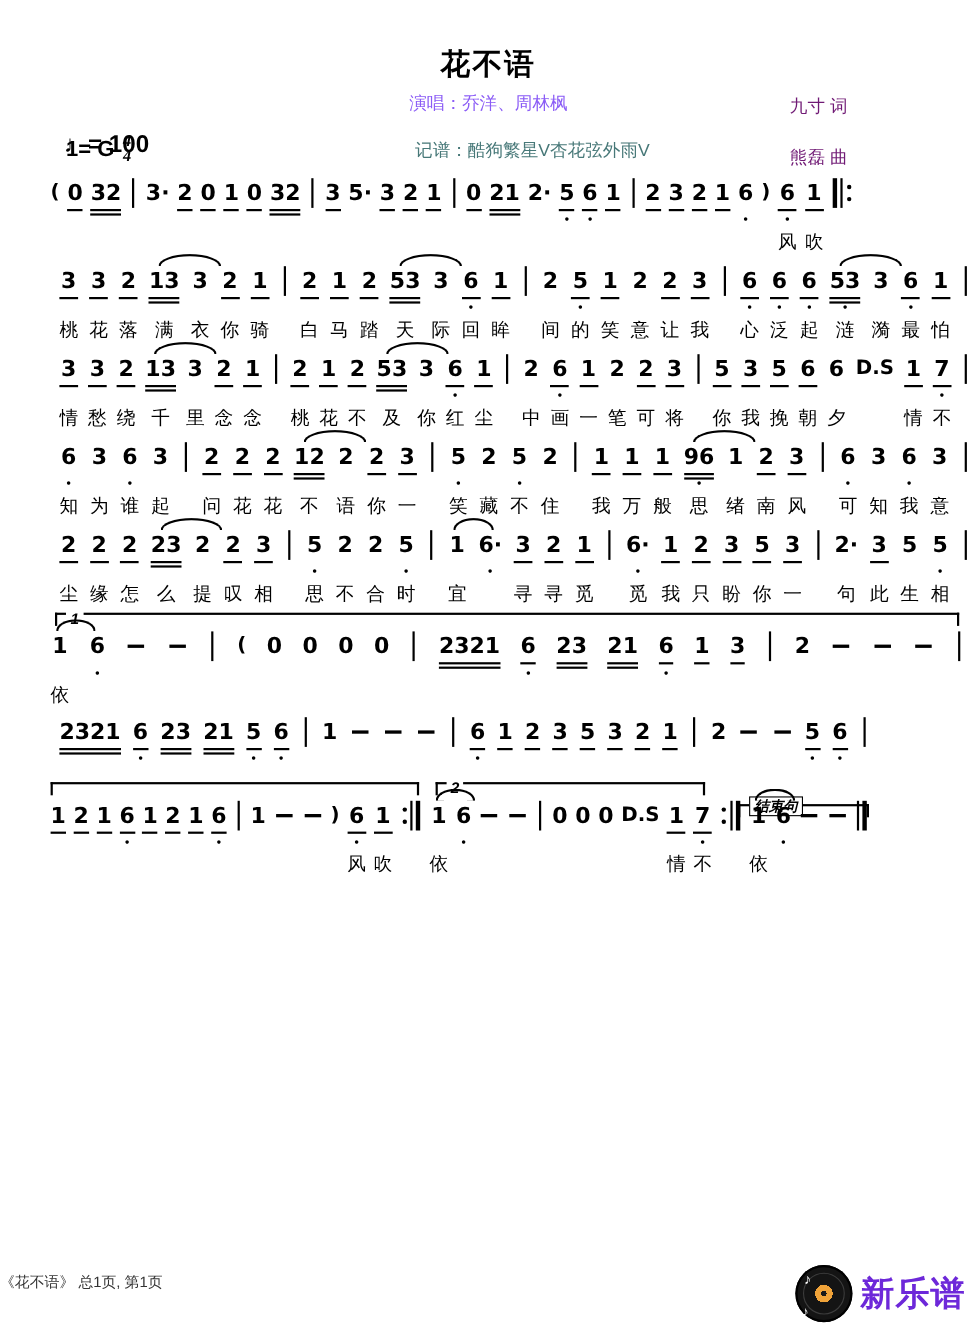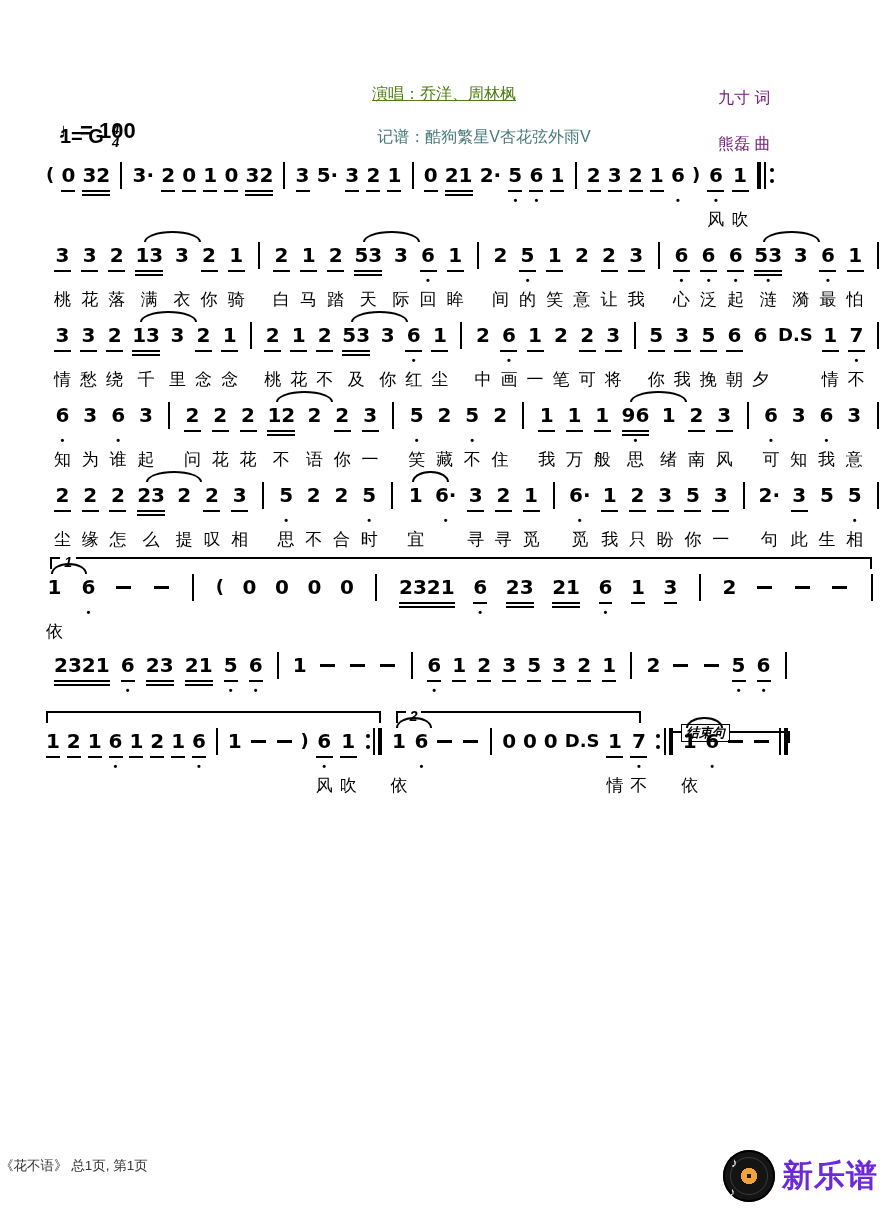--- a/index.html
+++ b/index.html
@@ -50,32 +50,33 @@
   .disc .noteB{position:absolute;left:6px;bottom:3px;color:#fff;font-size:12px;}
   .disc .ring{position:absolute;inset:7px;border:1px solid #3c3c3c;border-radius:50%;}
   .logotext{font-size:31px;font-weight:900;color:#6d28d9;letter-spacing:1px;
             font-family:"Liberation Sans","DejaVu Sans",sans-serif;}
 </style>
 </head>
 <body>
 
 <div class="page">
 
+  <div class="title">花不语</div>
 
   <div class="keyrow">
     <span>1= G</span>
     <span class="frac">
       <i>4</i>
       <i>4</i>
     </span>
   </div>
 
   <div class="temporow">♩= 100</div>
 
-  <div class="singer accent" style="color: #4d7c0f; text-decoration: underline;">演唱：乔洋、周林枫</div>
+  <div class="singer accent" style="color: #8b5cf6;">演唱：乔洋、周林枫</div>
   <div class="transcriber accent" style="color: rgb(71, 120, 120);">记谱：酷狗繁星V杏花弦外雨V</div>
 
   <div class="credits"><span>九寸 词</span><br>
 <span>熊磊 曲</span></div>
 
   <div class="music-line" style="left:46px;top:162px;width:730px;">
       <div class="trow">
         <div class="tok">
           <div class="tbody">
             <span class="num sym">(</span>

